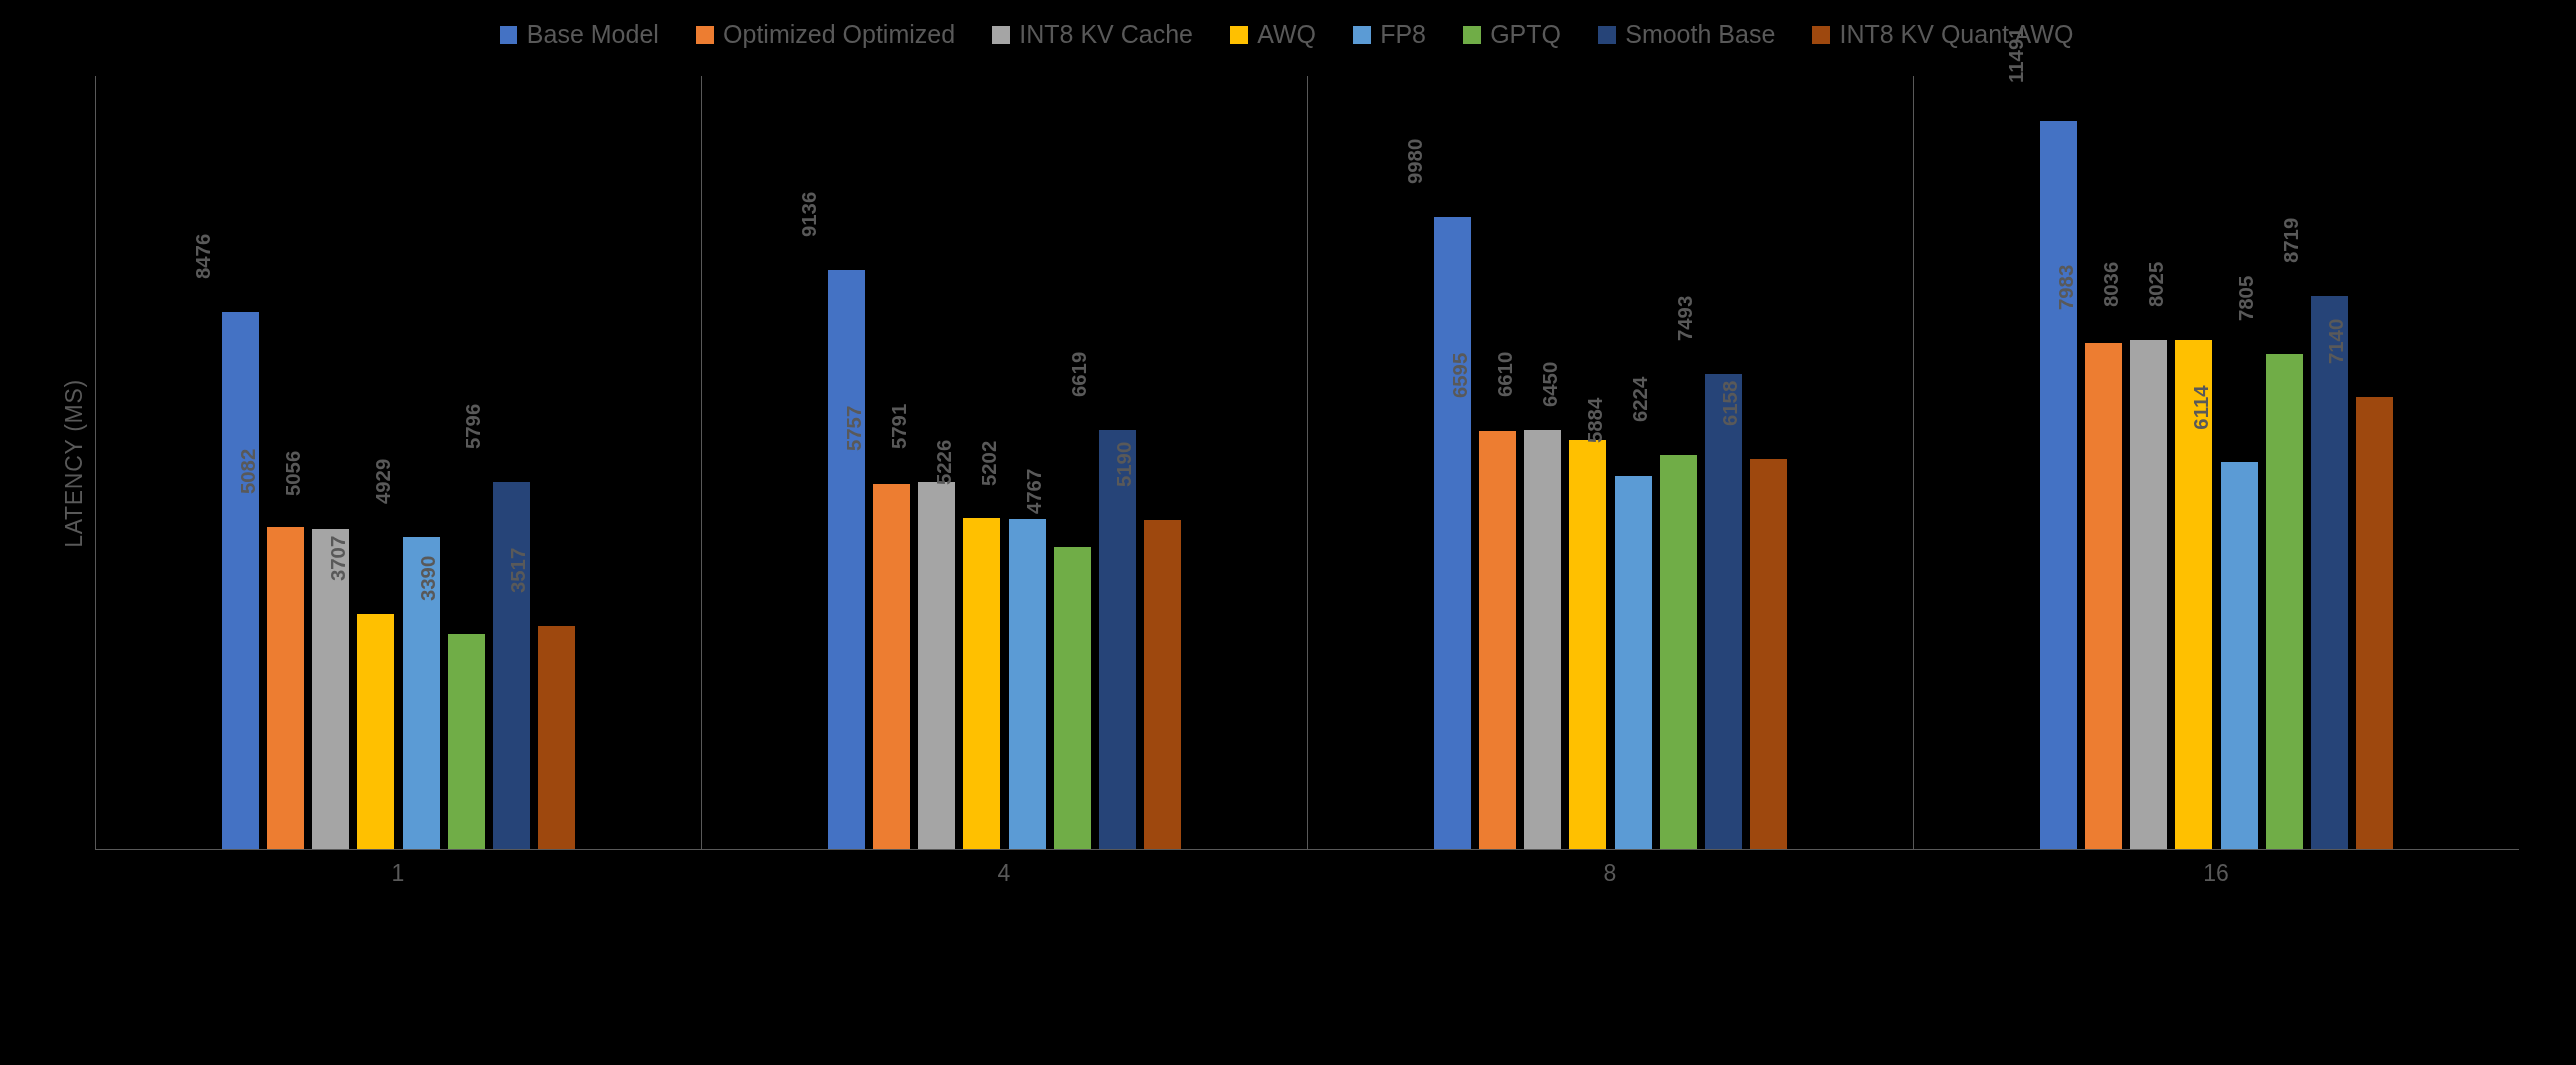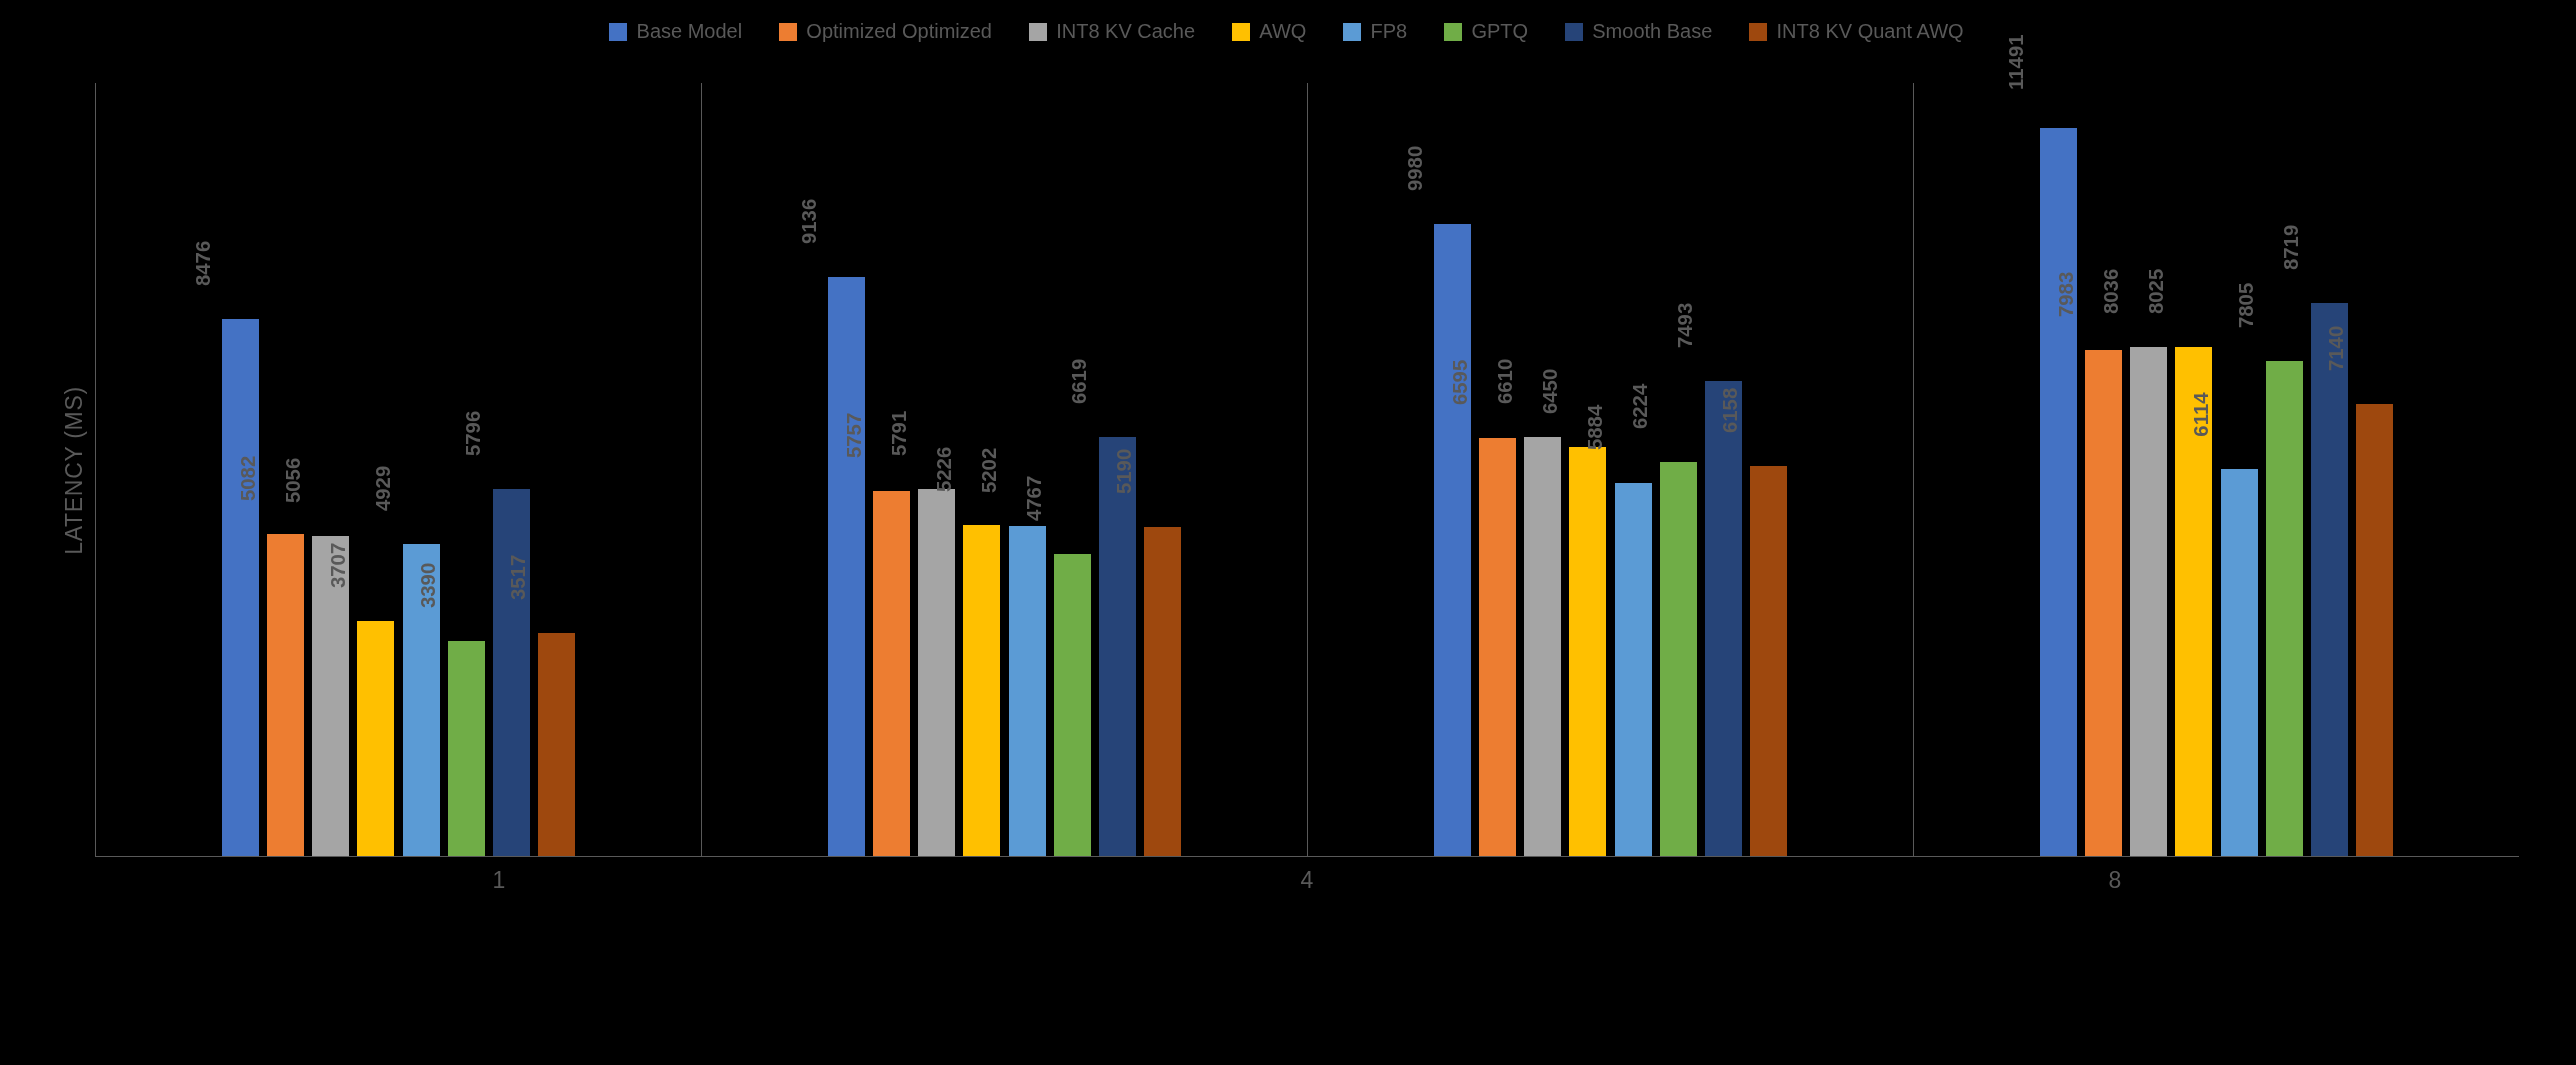--- a/index.html
+++ b/index.html
@@ -23,23 +23,23 @@
     font-size: 35px;
     font-weight: 700;
     letter-spacing: 1.4px;
     color: #595959;
     margin-bottom: 19px;
   }
   .legend {
     display: flex;
     justify-content: center;
     gap: 37px;
-    font-size: 20px;
-    color: #595959;
-    margin-bottom: 40px;
+    font-size: 25px;
+    color: #595959;
+    margin-bottom: 27px;
     flex-wrap: wrap;
   }
   .legend-item {
     display: flex;
     align-items: center;
     gap: 9.5px;
   }
   .swatch {
     width: 17.7px;
     height: 17.7px;
@@ -264,15 +264,16 @@
             <div class="bar-label">7140</div>
           </div>
         </div>
       </div>
   </div>
 
   <div class="xticks" id="xticks">
       <div class="xtick">1</div>
       <div class="xtick">4</div>
       <div class="xtick">8</div>
+      <div class="xtick">16</div>
     </div>
 </div>
 
 
 </body></html>

